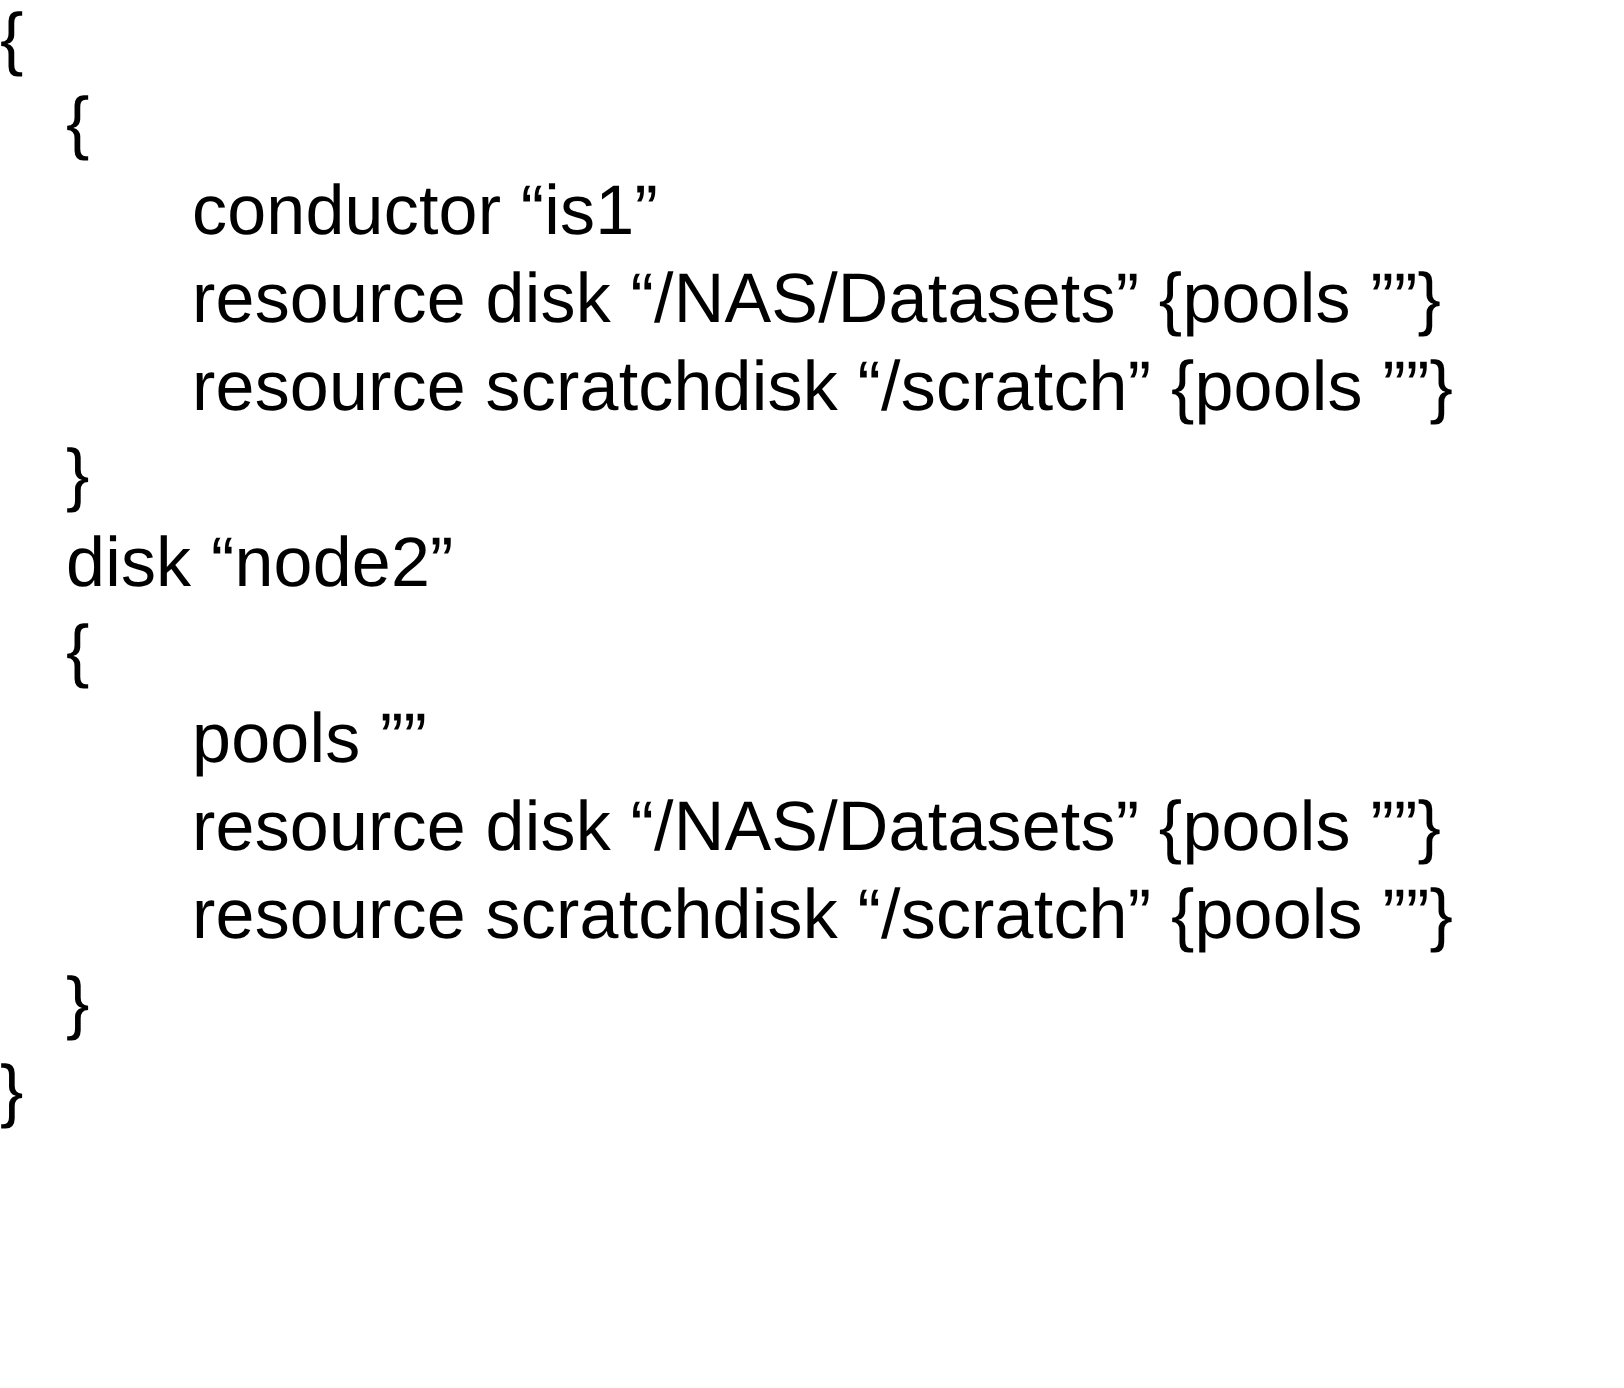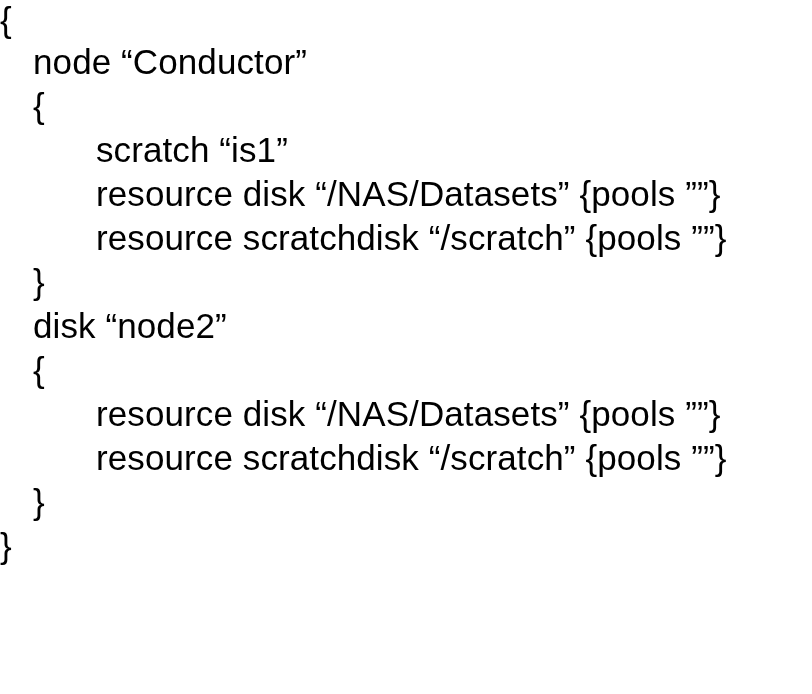--- a/index.html
+++ b/index.html
@@ -54,26 +54,26 @@
 
   
   .code-line.first { height: 40px; line-height: 40px; }
 </style>
 </head>
 <body style="background: rgb(255, 255, 255);">
 
 <div id="config-listing" style="background: rgb(255, 255, 255); color: rgb(0, 0, 0);">
   <div class="code-block">
       <span class="code-line indent-0 first">{</span>
-      <span class="code-line indent-1">node “Conductor”</span>
       <span class="code-line indent-1">{</span>
-      <span class="code-line indent-2">scratch “is1”</span>
+      <span class="code-line indent-2">conductor “is1”</span>
       <span class="code-line indent-2">resource disk “/NAS/Datasets” {pools ””}</span>
       <span class="code-line indent-2">resource scratchdisk “/scratch” {pools ””}</span>
       <span class="code-line indent-1">}</span>
       <span class="code-line indent-1">disk “node2”</span>
       <span class="code-line indent-1">{</span>
+      <span class="code-line indent-2">pools ””</span>
       <span class="code-line indent-2">resource disk “/NAS/Datasets” {pools ””}</span>
       <span class="code-line indent-2">resource scratchdisk “/scratch” {pools ””}</span>
       <span class="code-line indent-1">}</span>
       <span class="code-line indent-0">}</span>
     </div>
 </div>
 
 </body></html>

